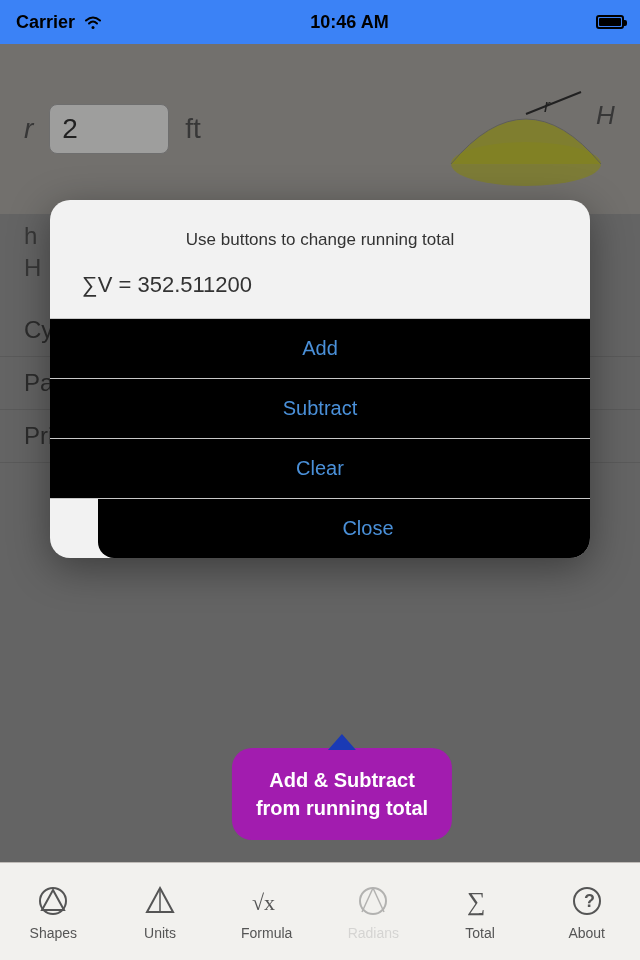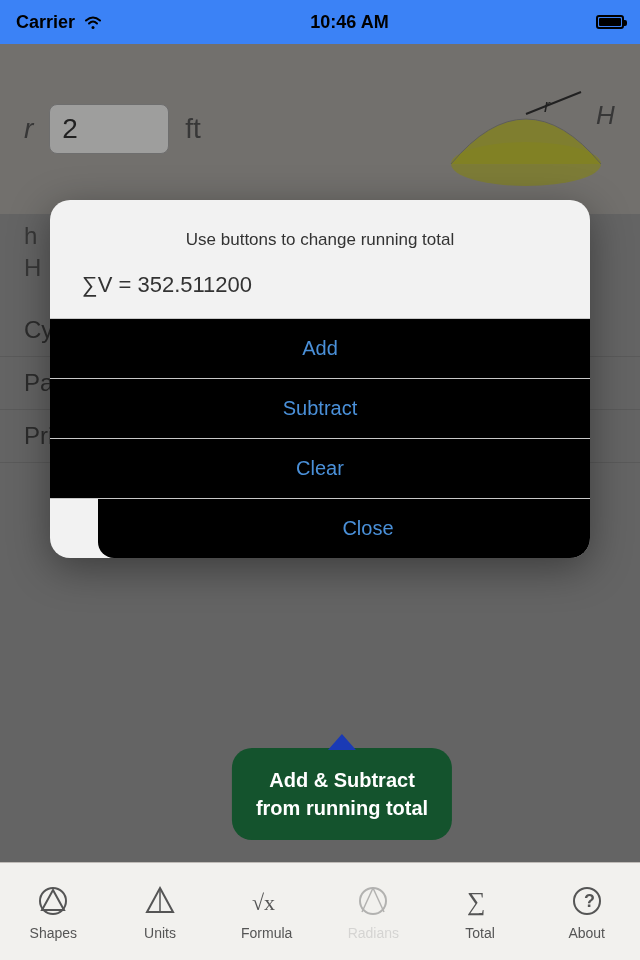--- a/index.html
+++ b/index.html
@@ -178,21 +178,21 @@
       border-radius: 0 0 16px 16px;
       margin-left: 48px;
     }
 
     
     .speech-bubble {
       position: absolute;
       bottom: 120px;
       left: 50%;
       transform: translateX(-40%);
-      background: #14532d;
+      background: #a21caf;
       color: white;
       font-size: 20px;
       font-weight: 600;
       padding: 18px 24px;
       border-radius: 20px;
       text-align: center;
       line-height: 1.4;
       z-index: 40;
       max-width: 280px;
     }

